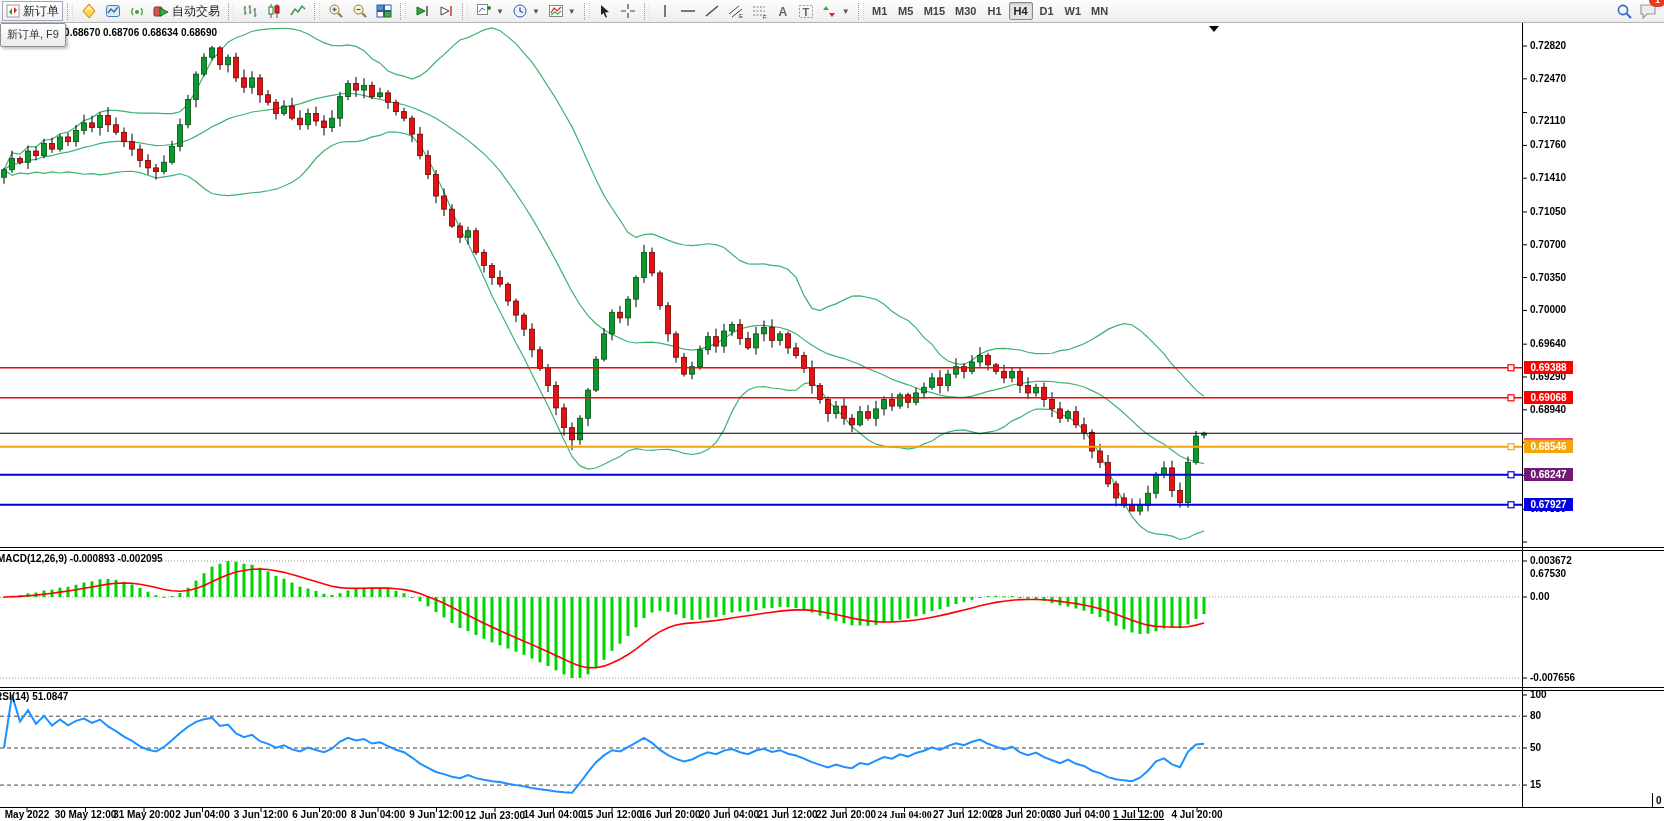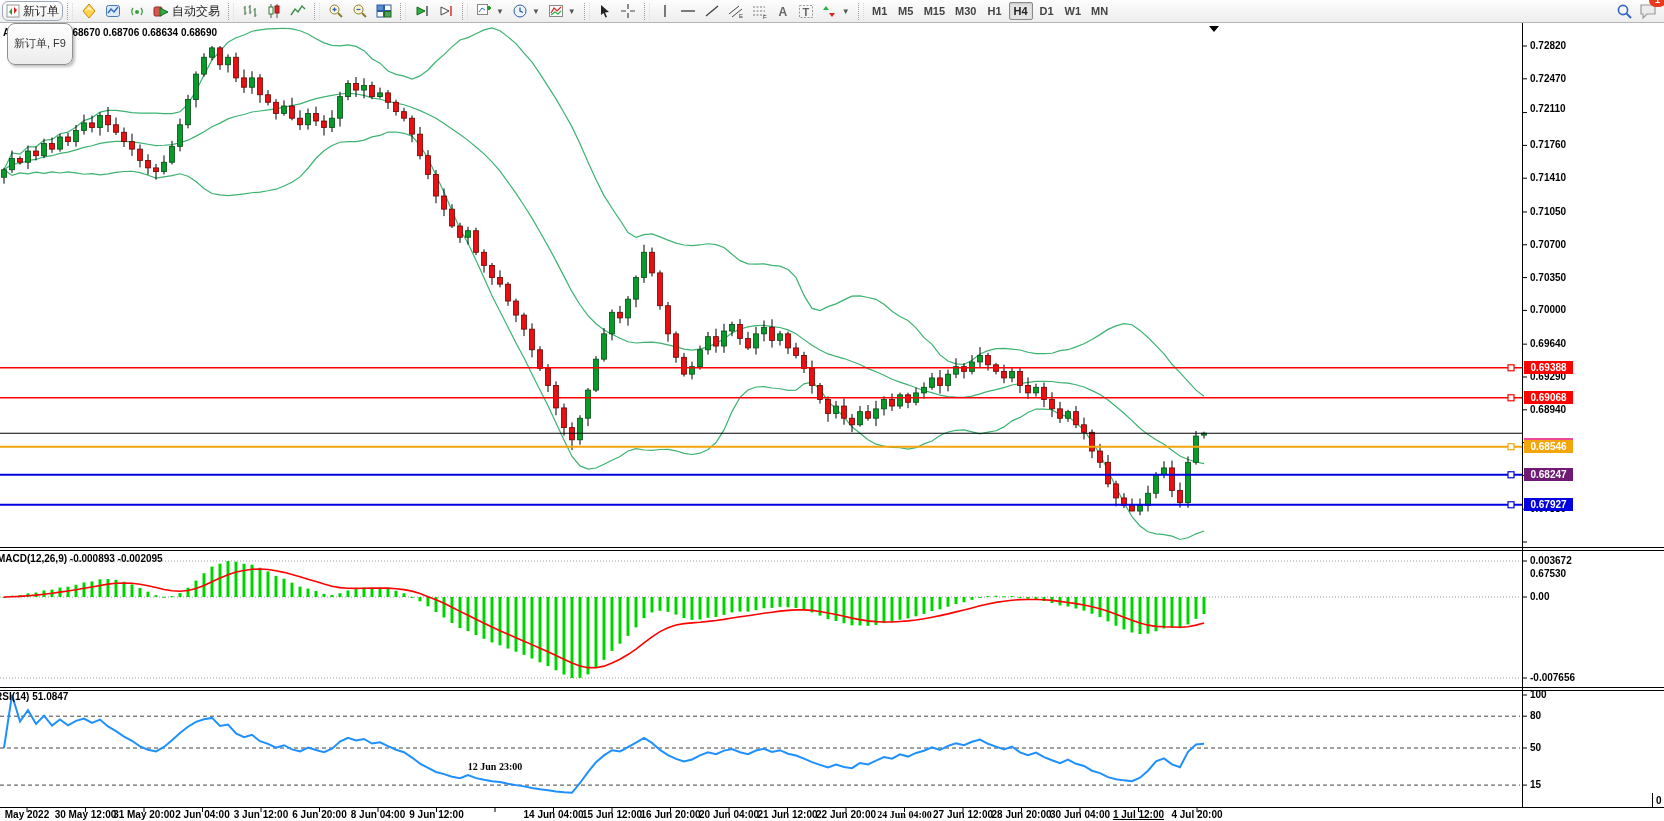--- a/index.html
+++ b/index.html
@@ -2,42 +2,42 @@
 <html><head>
 <meta charset="utf-8">
 <style>
   html,body{margin:0;padding:0;width:1664px;height:821px;overflow:hidden;background:#fff;
     font-family:"Liberation Sans",sans-serif;}
   
   #toolbar{position:absolute;left:0;top:0;width:1664px;height:23px;
     background:linear-gradient(#fdfdfd,#ededed);border-bottom:1px solid #b5b5b5;
     display:flex;align-items:center;box-sizing:border-box;padding:0 2px;}
   .tb-btn{display:flex;align-items:center;gap:3px;height:20px;padding:0 3px;border:1px solid transparent;
-    background:transparent;font:12px "Liberation Sans",sans-serif;color:#222;border-radius:6px;cursor:default;}
+    background:transparent;font:12px "Liberation Sans",sans-serif;color:#222;border-radius:0;cursor:default;}
   .tb-btn.bordered{border:1px solid #9daabb;background:linear-gradient(#fff,#f0f0f0);}
   .grip{width:4px;height:17px;border-left:1px dotted #9a9a9a;border-right:1px dotted #d9d9d9;margin:0 4px;}
   .caret{font-size:8px;color:#555;margin-left:1px;}
   .tf{height:18px;min-width:24px;padding:0 3px;border:1px solid transparent;background:transparent;
     font:bold 11px "Liberation Sans",sans-serif;color:#444;border-radius:2px;}
   .tf.active{border:1px solid #8a8a8a;background:#e3e3e3;box-shadow:inset 0 1px 2px rgba(0,0,0,.15);color:#222;}
   #tb-right{margin-left:auto;display:flex;align-items:center;gap:6px;padding-right:4px;position:relative;}
   #badge{position:absolute;right:-4px;top:-9px;min-width:13px;height:13px;border-radius:8px;background:#e8391d;
     color:#fff;font:bold 9px "Liberation Sans",sans-serif;text-align:center;line-height:13px;padding:0 2px;}
   
   #chart-area{position:absolute;left:0;top:23px;width:1664px;height:798px;background:#fff;}
   #chart-svg{position:absolute;left:0;top:-23px;z-index:1;}
   #labels{position:absolute;left:0;top:-23px;width:1664px;height:821px;z-index:2;pointer-events:none;}
   .axlab{position:absolute;font:bold 10px "Liberation Sans",sans-serif;color:#000;white-space:nowrap;}
   .ctr{transform:translateX(-50%);}
   .tag{position:absolute;left:1524px;width:49px;height:13px;color:#fff;text-align:center;
     font:bold 10px "Liberation Sans",sans-serif;line-height:13px;z-index:3;}
   #chart-title{position:absolute;left:3px;top:4px;font:bold 10px "Liberation Sans",sans-serif;color:#000;z-index:2;}
   #ind-macd-label{position:absolute;left:-3px;top:530px;font:bold 10px "Liberation Sans",sans-serif;color:#000;z-index:2;}
   #ind-rsi-label{position:absolute;left:-5px;top:668px;font:bold 10px "Liberation Sans",sans-serif;color:#000;z-index:2;}
-  #tooltip{position:absolute;left:7px;top:-1px;height:16px;padding:12px 6px;border:1px solid #8f8f8f;border-radius:8px;
+  #tooltip{position:absolute;left:0;top:-1px;height:16px;padding:3px 6px;border:1px solid #8f8f8f;border-radius:2px;
     background:linear-gradient(#ffffff,#ececec);box-shadow:2px 2px 3px rgba(0,0,0,.25);
     font:11px "Liberation Sans",sans-serif;color:#333;z-index:10;white-space:nowrap;}
   .ic{display:block;}
 </style>
 </head>
 <body>
 
 <div id="toolbar">
   <button class="tb-btn bordered">
     <svg class="ic" width="14" height="14" viewBox="0 0 14 14">
@@ -774,21 +774,21 @@
     <div id="ind-macd-label" style="top:553px">MACD(12,26,9) -0.000893 -0.002095</div>
     <div id="ind-rsi-label" style="top:691px">RSI(14) 51.0847</div>
   <span class="tag" style="top: 361.291px; background: rgb(254, 0, 0);">0.69388</span>
       <span class="tag" style="top: 391.294px; background: rgb(254, 0, 0);">0.69068</span>
       <span class="tag" style="top: 438px; background: #ec4899;">0.68690</span>
       <span class="tag" style="top: 440.238px; background: rgb(242, 165, 12);">0.68546</span>
       <span class="tag" style="top: 468.273px; background: #701a75;">0.68247</span>
       <span class="tag" style="top: 498.277px; background: rgb(0, 0, 224);">0.67927</span>
       <span class="axlab" style="left: 1530px; top: 40px; text-align: right;">0.72820</span>
       <span class="axlab" style="left: 1530px; top: 72.8166px;">0.72470</span>
-      <span class="axlab" style="left: 1530px; top: 103px;">0.72110</span>
+      <span class="axlab" style="left: 1530px; top: 115px;">0.72110</span>
       <span class="axlab" style="left: 1530px; top: 139.388px;">0.71760</span>
       <span class="axlab" style="left: 1530px; top: 172.204px;">0.71410</span>
       <span class="axlab" style="left: 1530px; top: 205.958px;">0.71050</span>
       <span class="axlab" style="left: 1530px; top: 238.775px;">0.70700</span>
       <span class="axlab" style="left: 1530px; top: 271.592px;">0.70350</span>
       <span class="axlab" style="left: 1530px; top: 304.408px;">0.70000</span>
       <span class="axlab" style="left: 1530px; top: 338.163px;">0.69640</span>
       <span class="axlab" style="left: 1530px; top: 370.979px;">0.69290</span>
       <span class="axlab" style="left: 1530px; top: 403.796px;">0.68940</span>
       <span class="axlab" style="left: 1530px; top: 436.612px;">0.68590</span>
@@ -796,21 +796,21 @@
       <span class="axlab" style="left: 1530px; top: 503.183px;">0.67880</span>
       <span class="axlab" style="left: 1530px; top: 536px; margin-top: 32px;">0.67530</span>
       <span class="axlab ctr" style="left: 27px; top: 809px;">May 2022</span>
       <span class="axlab ctr" style="left: 85.5px; top: 809px;">30 May 12:00</span>
       <span class="axlab ctr" style="left: 144px; top: 809px;">31 May 20:00</span>
       <span class="axlab ctr" style="left: 202.5px; top: 809px;">2 Jun 04:00</span>
       <span class="axlab ctr" style="left: 261px; top: 809px;">3 Jun 12:00</span>
       <span class="axlab ctr" style="left: 319.5px; top: 809px;">6 Jun 20:00</span>
       <span class="axlab ctr" style="left: 378px; top: 809px;">8 Jun 04:00</span>
       <span class="axlab ctr" style="left: 436.5px; top: 809px;">9 Jun 12:00</span>
-      <span class="axlab ctr" style="left: 495px; top: 761px; font-family: Liberation Serif, serif;">12 Jun 23:00</span>
+      <span class="axlab ctr" style="left: 495px; top: 810px;">12 Jun 23:00</span>
       <span class="axlab ctr" style="left: 553.5px; top: 809px;">14 Jun 04:00</span>
       <span class="axlab ctr" style="left: 612px; top: 809px;">15 Jun 12:00</span>
       <span class="axlab ctr" style="left: 670.5px; top: 809px;">16 Jun 20:00</span>
       <span class="axlab ctr" style="left: 729px; top: 809px;">20 Jun 04:00</span>
       <span class="axlab ctr" style="left: 787.5px; top: 809px;">21 Jun 12:00</span>
       <span class="axlab ctr" style="left: 846px; top: 809px;">22 Jun 20:00</span>
       <span class="axlab ctr" style="left: 904.5px; top: 809px; font-family: Liberation Serif, serif;">24 Jun 04:00</span>
       <span class="axlab ctr" style="left: 963px; top: 809px;">27 Jun 12:00</span>
       <span class="axlab ctr" style="left: 1021.5px; top: 809px;">28 Jun 20:00</span>
       <span class="axlab ctr" style="left: 1080px; top: 809px;">30 Jun 04:00</span>

